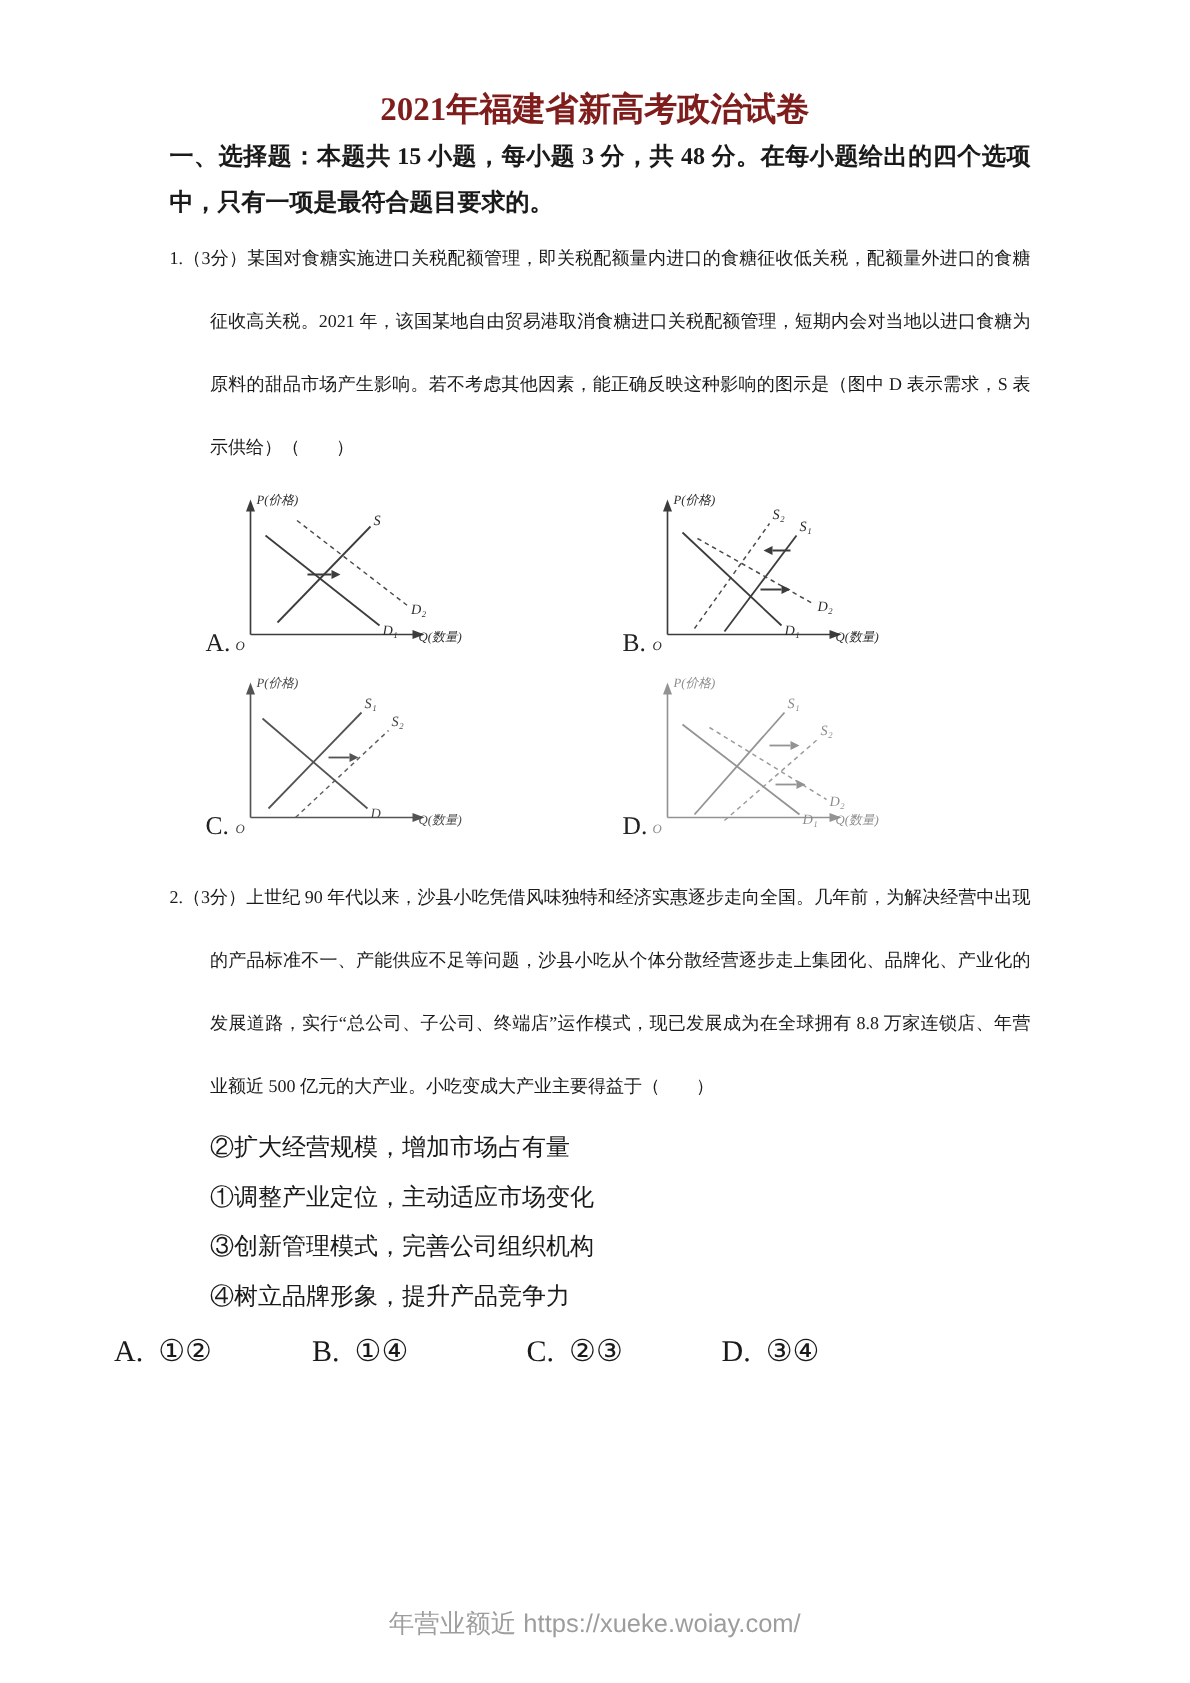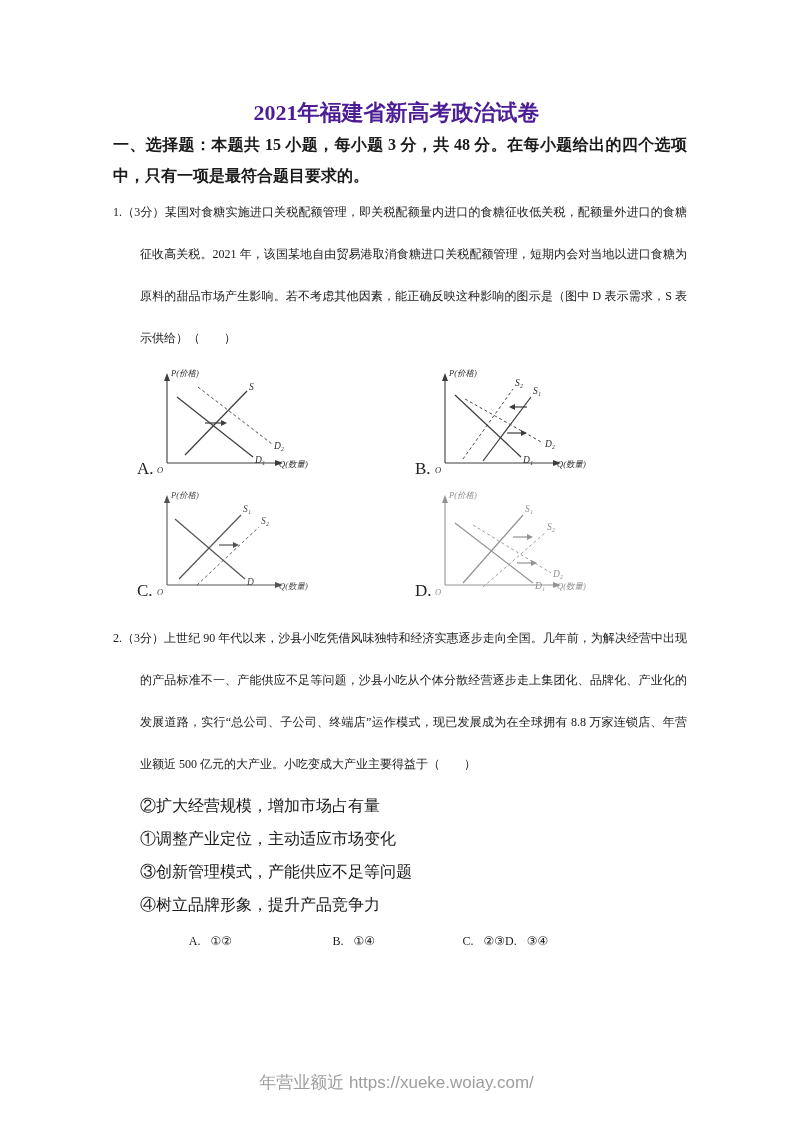--- a/index.html
+++ b/index.html
@@ -2,22 +2,22 @@
 <html><head>
 <meta charset="utf-8">
 <style>
   html,body { margin:0; padding:0; background:#ffffff; }
   .page {
     position:relative; width:793px; height:1122px; margin:0 auto;
     background:#ffffff; overflow:hidden; color:#1a1a1a;
     font-family:"Liberation Serif","DejaVu Serif",serif;
   }
   .title {
-    margin:0; padding:98px 0 0 0; text-align:center;
-    font-size:22px; font-weight:bold; line-height:30px; color:#4c1d95;
+    margin:0; padding:58px 0 0 0; text-align:center;
+    font-size:22px; font-weight:bold; line-height:30px; color:#7f1d1d;
   }
   .section-header {
     margin:1px 106px 0 113px; font-size:16px; font-weight:bold;
     line-height:31px; text-align:justify;
   }
   .qtext {
     margin:0 106px 0 113px; font-size:12px; line-height:42px;
     text-align:justify; padding-left:27px; text-indent:-27px;
   }
   .q2-block { margin-top:12px; }
@@ -35,21 +35,21 @@
   .ax   { stroke:#3c3c3c; stroke-width:1.1; fill:none; }
   .axh  { fill:#3c3c3c; stroke:none; }
   .solid{ stroke:#3c3c3c; stroke-width:1.2; fill:none; }
   .dash { stroke:#4a4a4a; stroke-width:1; stroke-dasharray:3,2.6; fill:none; }
   .sa   { stroke:#3c3c3c; stroke-width:1.2; fill:none; }
   .sah  { fill:#3c3c3c; stroke:none; }
   .lbl  { font:italic 9.5px "Liberation Serif",serif; fill:#2e2e2e; }
   .axlbl{ font:8.5px "Liberation Serif",serif; fill:#2e2e2e; font-style:italic; }
   .items { margin:4px 0 0 140px; }
   .item  { font-size:16px; line-height:33px; }
-  .options-row { margin:4px 0 0 100px; font-size:12px; line-height:33px; display:flex;text-align:right; }
+  .options-row { margin:4px 0 0 76px; font-size:20px; line-height:33px; display:flex; }
   .option { display:inline-block; }
   .opt-a { width:132px; } .opt-b { width:143px; } .opt-c { width:130px; }
   .option .gap { display:inline-block; width:10px; }
   .footer {
     position:absolute; left:0; bottom:28px; width:100%;
     text-align:center; color:#9d9d9d; font-size:17px;
     font-family:"Liberation Sans","DejaVu Sans",sans-serif;
   }
 </style>
 </head>
@@ -184,21 +184,21 @@
       </div>
     </div>
   </div>
 
   <div class="q2-block">
     <p class="qtext">2.（3分）上世纪 90 年代以来，沙县小吃凭借风味独特和经济实惠逐步走向全国。几年前，为解决经营中出现的产品标准不一、产能供应不足等问题，沙县小吃从个体分散经营逐步走上集团化、品牌化、产业化的发展道路，实行“总公司、子公司、终端店”运作模式，现已发展成为在全球拥有 8.8 万家连锁店、年营业额近 500 亿元的大产业。小吃变成大产业主要得益于（　　）</p>
 
     <div class="items">
       <div class="item">②扩大经营规模，增加市场占有量</div>
       <div class="item">①调整产业定位，主动适应市场变化</div>
-      <div class="item">③创新管理模式，产能供应不足等问题</div>
+      <div class="item">③创新管理模式，完善公司组织机构</div>
       <div class="item">④树立品牌形象，提升产品竞争力</div>
     </div>
 
     <div class="options-row">
       <span class="option opt-a"><span>A.</span><span class="gap"></span><span>①②</span></span>
       <span class="option opt-b"><span>B.</span><span class="gap"></span><span>①④</span></span>
       <span class="option opt-c"><span>C.</span><span class="gap"></span><span>②③</span></span>
       <span class="option opt-d"><span>D.</span><span class="gap"></span><span>③④</span></span>
     </div>
   </div>

